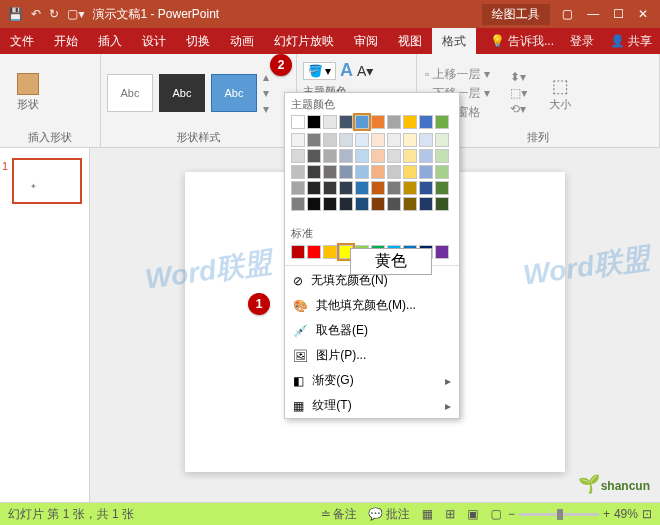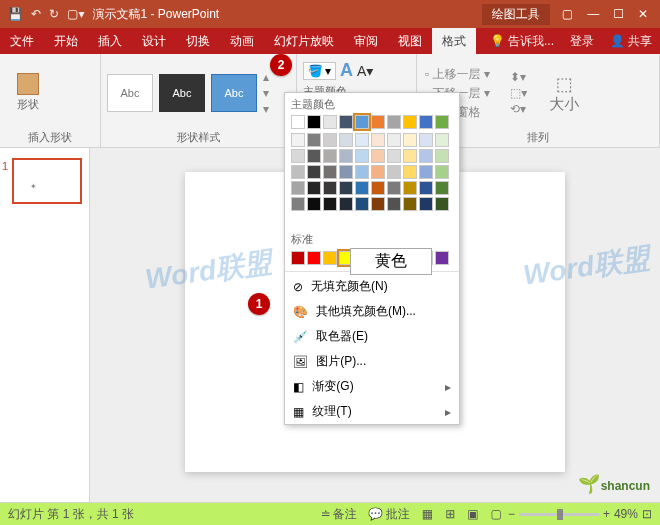--- a/index.html
+++ b/index.html
@@ -150,21 +150,21 @@
         <span>▫ <span>下移一层</span> ▾</span>
         <span>▫ <span>选择窗格</span></span>
       </div>
       <div class="right-arrange" style="margin-left:10px">
         <span>⬍▾</span>
         <span>⬚▾</span>
         <span>⟲▾</span>
       </div>
       <div style="margin-left:14px;display:flex;flex-direction:column;align-items:center;color:#777">
         <span style="font-size:18px">⬚</span>
-        <span style="font-size:15px">大小</span>
+        <span style="font-size:11px">大小</span>
       </div>
     </div>
     <div class="label">排列</div>
   </div>
 </div>
 
 <div class="workspace">
   <div class="thumbs">
     <div class="thumb">
         <span class="dot">✦</span>
@@ -243,21 +243,21 @@
         <div class="sw" style="background: rgb(12, 12, 12);"></div>
         <div class="sw" style="background: rgb(23, 22, 22);"></div>
         <div class="sw" style="background: rgb(34, 42, 53);"></div>
         <div class="sw" style="background: rgb(30, 78, 121);"></div>
         <div class="sw" style="background: rgb(131, 60, 11);"></div>
         <div class="sw" style="background: rgb(82, 82, 82);"></div>
         <div class="sw" style="background: rgb(127, 96, 0);"></div>
         <div class="sw" style="background: rgb(31, 56, 100);"></div>
         <div class="sw" style="background: rgb(55, 86, 35);"></div>
       </div>
-    <div class="dd-title" style="margin-top:21px">标准</div>
+    <div class="dd-title" style="margin-top:15px">标准</div>
     <div class="std-row" id="std-row">
         <div class="sw" style="background: rgb(192, 0, 0);"></div>
         <div class="sw" style="background: rgb(255, 0, 0);"></div>
         <div class="sw" style="background: rgb(255, 192, 0);"></div>
         <div class="sw sel" style="background: rgb(255, 255, 0);"></div>
         <div class="sw" style="background: rgb(146, 208, 80);"></div>
         <div class="sw" style="background: rgb(0, 176, 80);"></div>
         <div class="sw" style="background: rgb(0, 176, 240);"></div>
         <div class="sw" style="background: rgb(0, 112, 192);"></div>
         <div class="sw" style="background: rgb(0, 32, 96);"></div>

